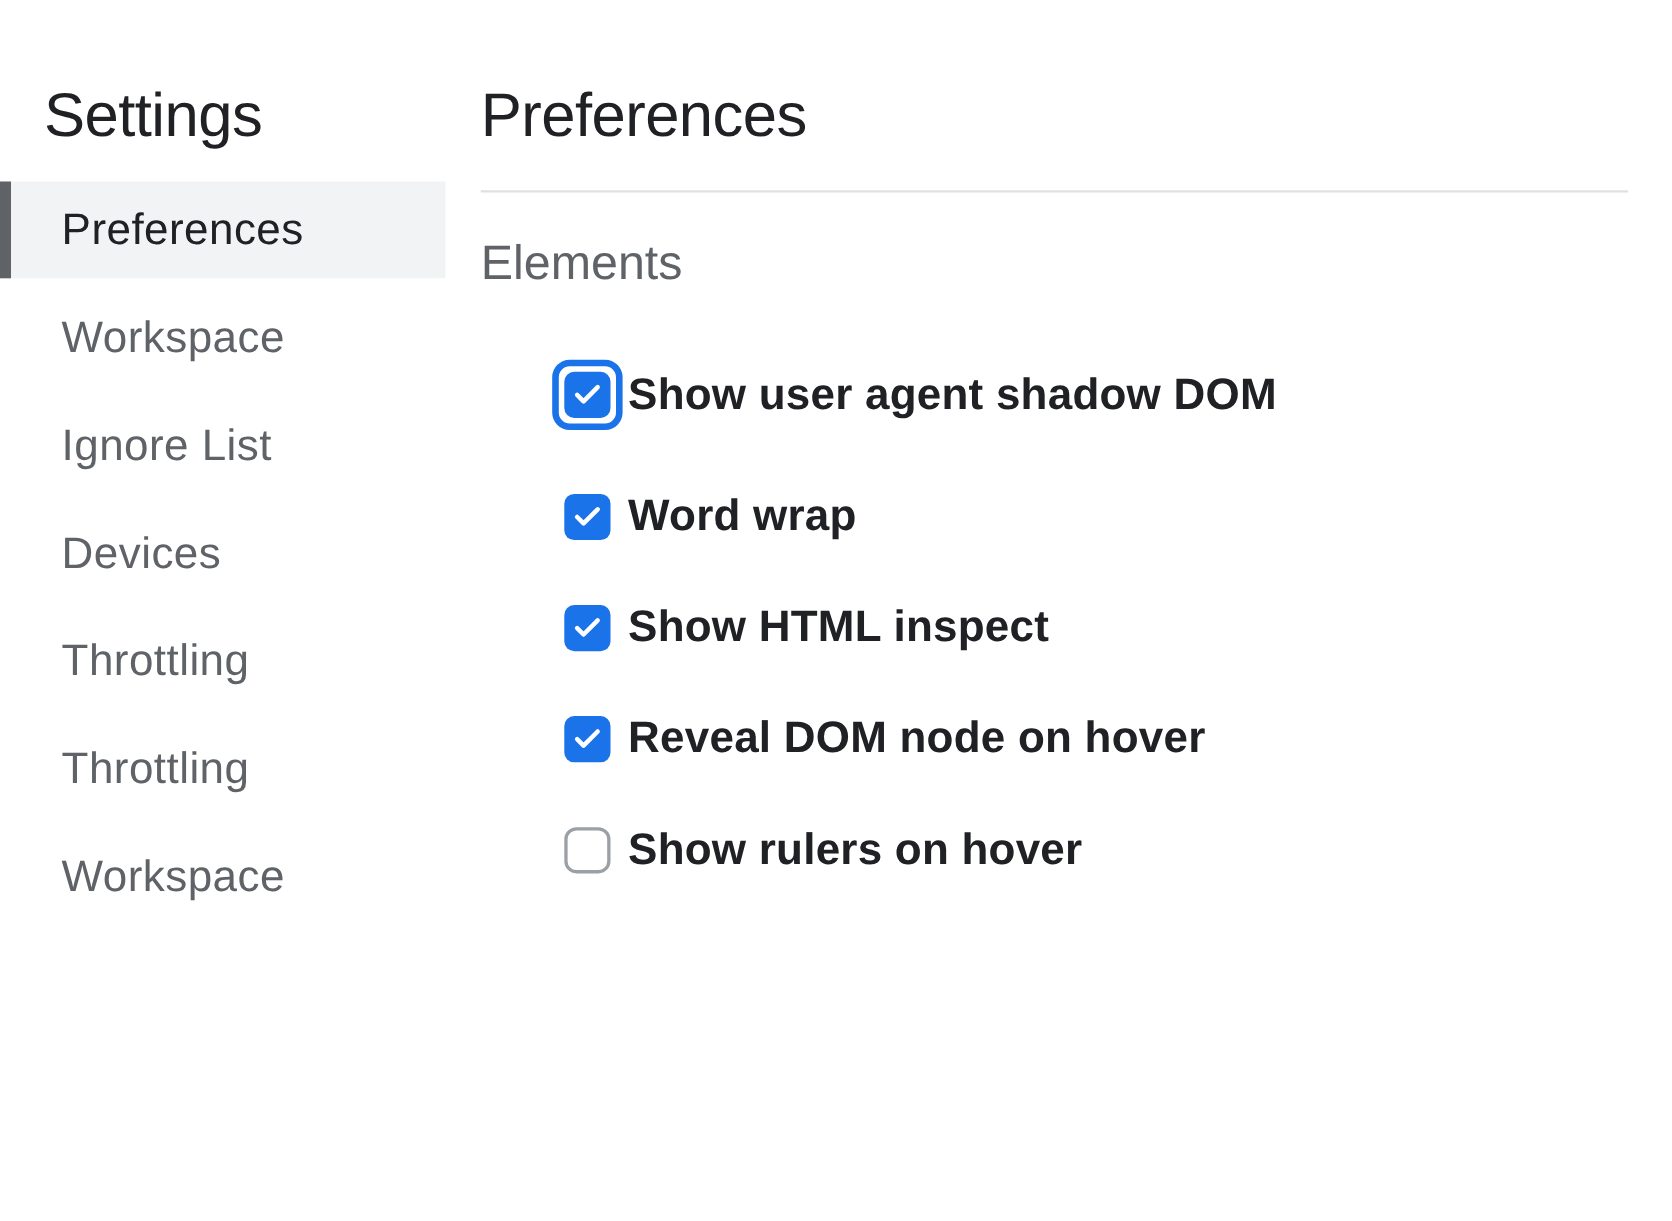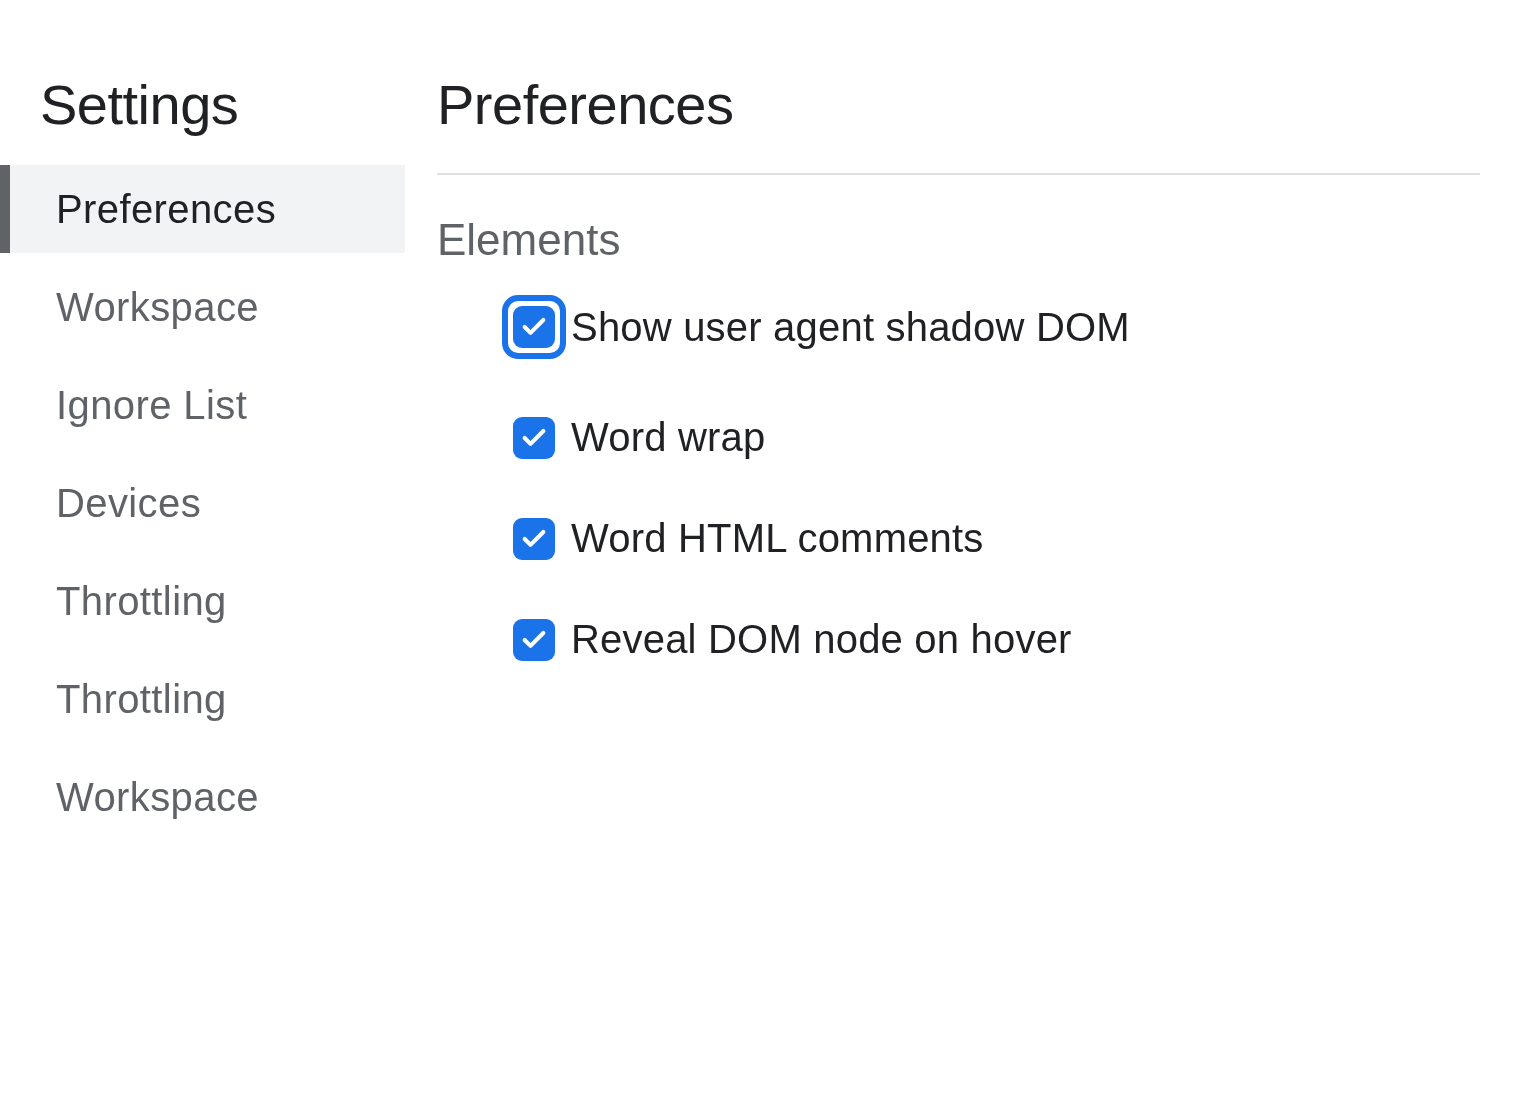--- a/index.html
+++ b/index.html
@@ -61,24 +61,25 @@
       color: #202124;
       letter-spacing: -0.5px;
       padding-bottom: 36px;
       border-bottom: 2px solid #e0e0e0;
       margin-bottom: 40px;
     }
     .section-title {
       font-size: 44px;
       color: #5f6368;
       font-weight: 400;
-      margin-bottom: 30px;
+      margin-bottom: 62px;
     }
     .options {
       padding-left: 76px;
+      font-weight: bold;
     }
     .option-row {
       display: flex;
       align-items: center;
       gap: 16px;
       margin-bottom: 56px;
     }
     .checkbox {
       width: 42px;
       height: 42px;
@@ -162,28 +163,32 @@
       </span>
       <span class="option-label">Word wrap</span>
     </div>
 
     <div class="option-row">
       <span class="checkbox checked">
         <svg viewBox="0 0 24 24">
             <path d="M4 12 L9 17 L20 6"></path>
           </svg>
       </span>
-      <span class="option-label">Word HTML comments</span>
+      <span class="option-label">Show HTML inspect</span>
     </div>
 
     <div class="option-row">
       <span class="checkbox checked">
         <svg viewBox="0 0 24 24">
             <path d="M4 12 L9 17 L20 6"></path>
           </svg>
       </span>
       <span class="option-label">Reveal DOM node on hover</span>
     </div>
 
 
+    <div class="option-row">
+      <span class="checkbox unchecked"></span>
+      <span class="option-label">Show rulers on hover</span>
+    </div>
 
   </div>
 </div>
 
 </body></html>

